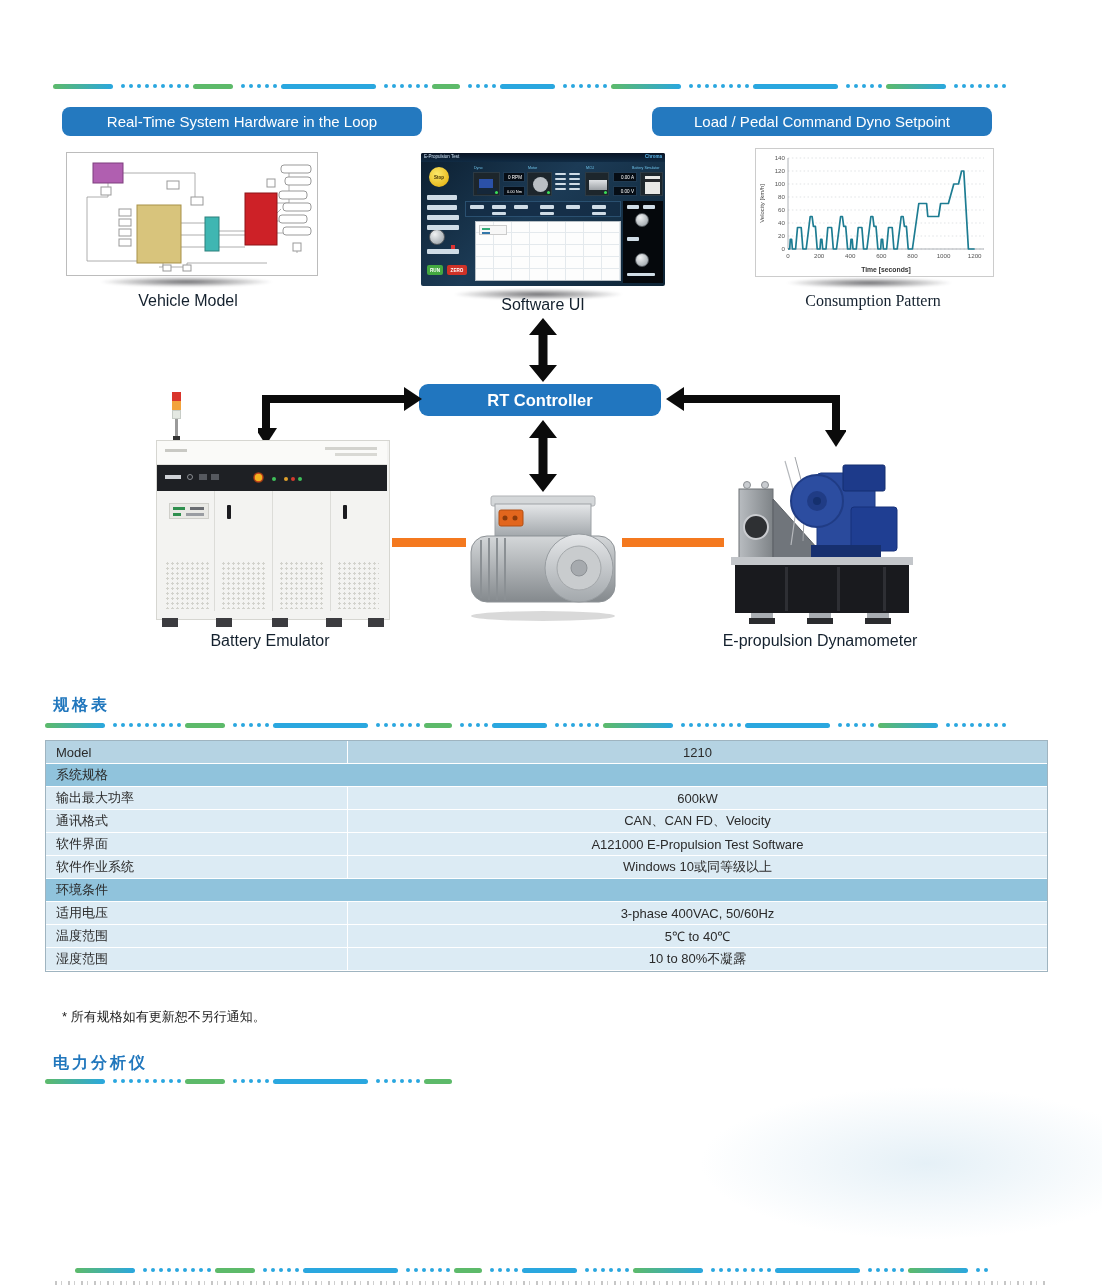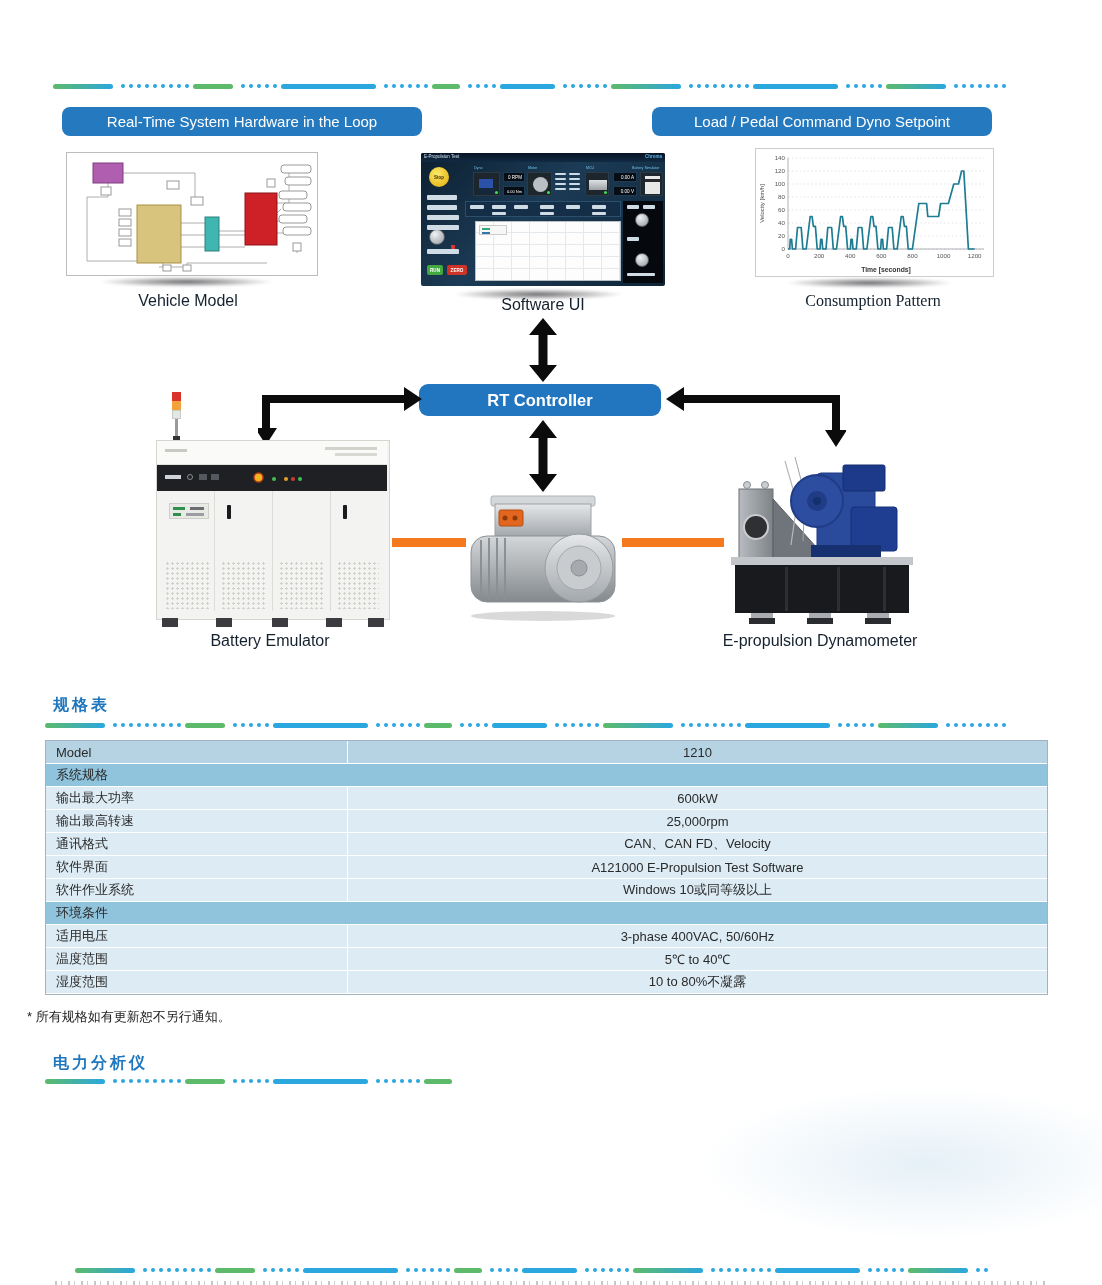--- a/index.html
+++ b/index.html
@@ -505,24 +505,20 @@
       <td class="c-value">1210</td>
     </tr>
     <tr class="r-section">
       <td colspan="2">系统规格</td>
     </tr>
     <tr class="r-data">
       <td class="c-label">输出最大功率</td>
       <td class="c-value">600kW</td>
     </tr>
     <tr class="r-data">
-      <td class="c-label">输出最高转速</td>
-      <td class="c-value">25,000rpm</td>
-    </tr>
-    <tr class="r-data">
       <td class="c-label">通讯格式</td>
       <td class="c-value">CAN、CAN FD、Velocity</td>
     </tr>
     <tr class="r-data">
       <td class="c-label">软件界面</td>
       <td class="c-value">A121000 E-Propulsion Test Software</td>
     </tr>
     <tr class="r-data">
       <td class="c-label">软件作业系统</td>
       <td class="c-value">Windows 10或同等级以上</td>
@@ -537,21 +533,21 @@
     <tr class="r-data">
       <td class="c-label">温度范围</td>
       <td class="c-value">5℃ to 40℃</td>
     </tr>
     <tr class="r-data">
       <td class="c-label">湿度范围</td>
       <td class="c-value">10 to 80%不凝露</td>
     </tr>
   </tbody>
     </table>
-  <div class="abs footnote" style="left:27px;top:1008px;">* 所有规格如有更新恕不另行通知。</div>
+  <div class="abs footnote" style="left:62px;top:1008px;">* 所有规格如有更新恕不另行通知。</div>
 
   <div class="abs watermark" style="left:600px;top:1080px;width:502px;height:185px;"></div>
   <div class="abs sec-title" style="left:53px;top:1053px;">电力分析仪</div>
   <div class="abs deco-line" style="left:45px;top:1078px;width:435px;">
       <span class="pill" style="width:60px;background:linear-gradient(90deg,#5dba6a,#2aa7df)"></span>
       <span class="dot" style="background:#2aa7df"></span>
       <span class="dot" style="background:#2aa7df"></span>
       <span class="dot" style="background:#2aa7df"></span>
       <span class="dot" style="background:#2aa7df"></span>
       <span class="dot" style="background:#2aa7df"></span>

